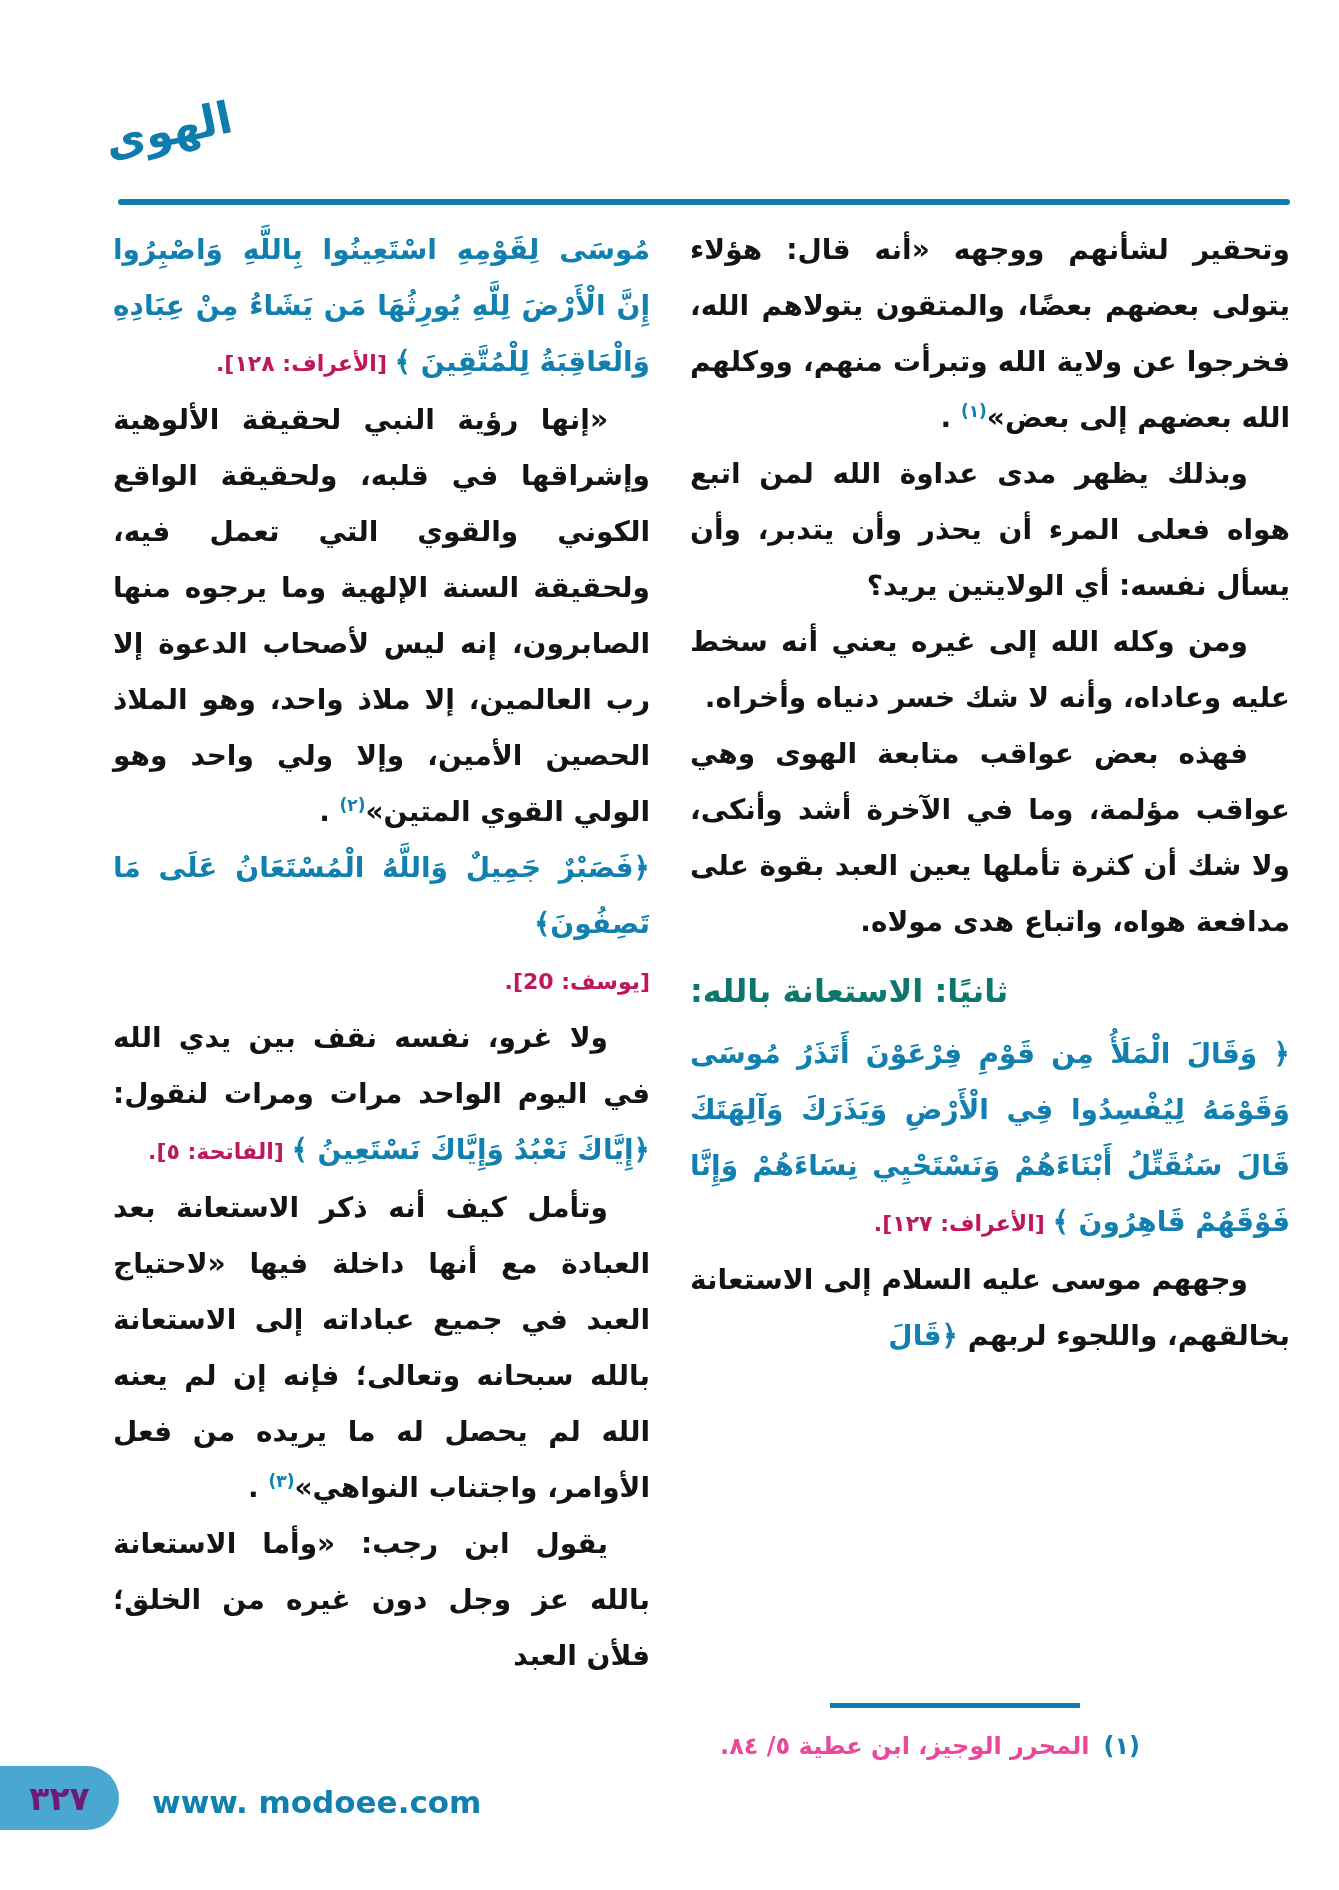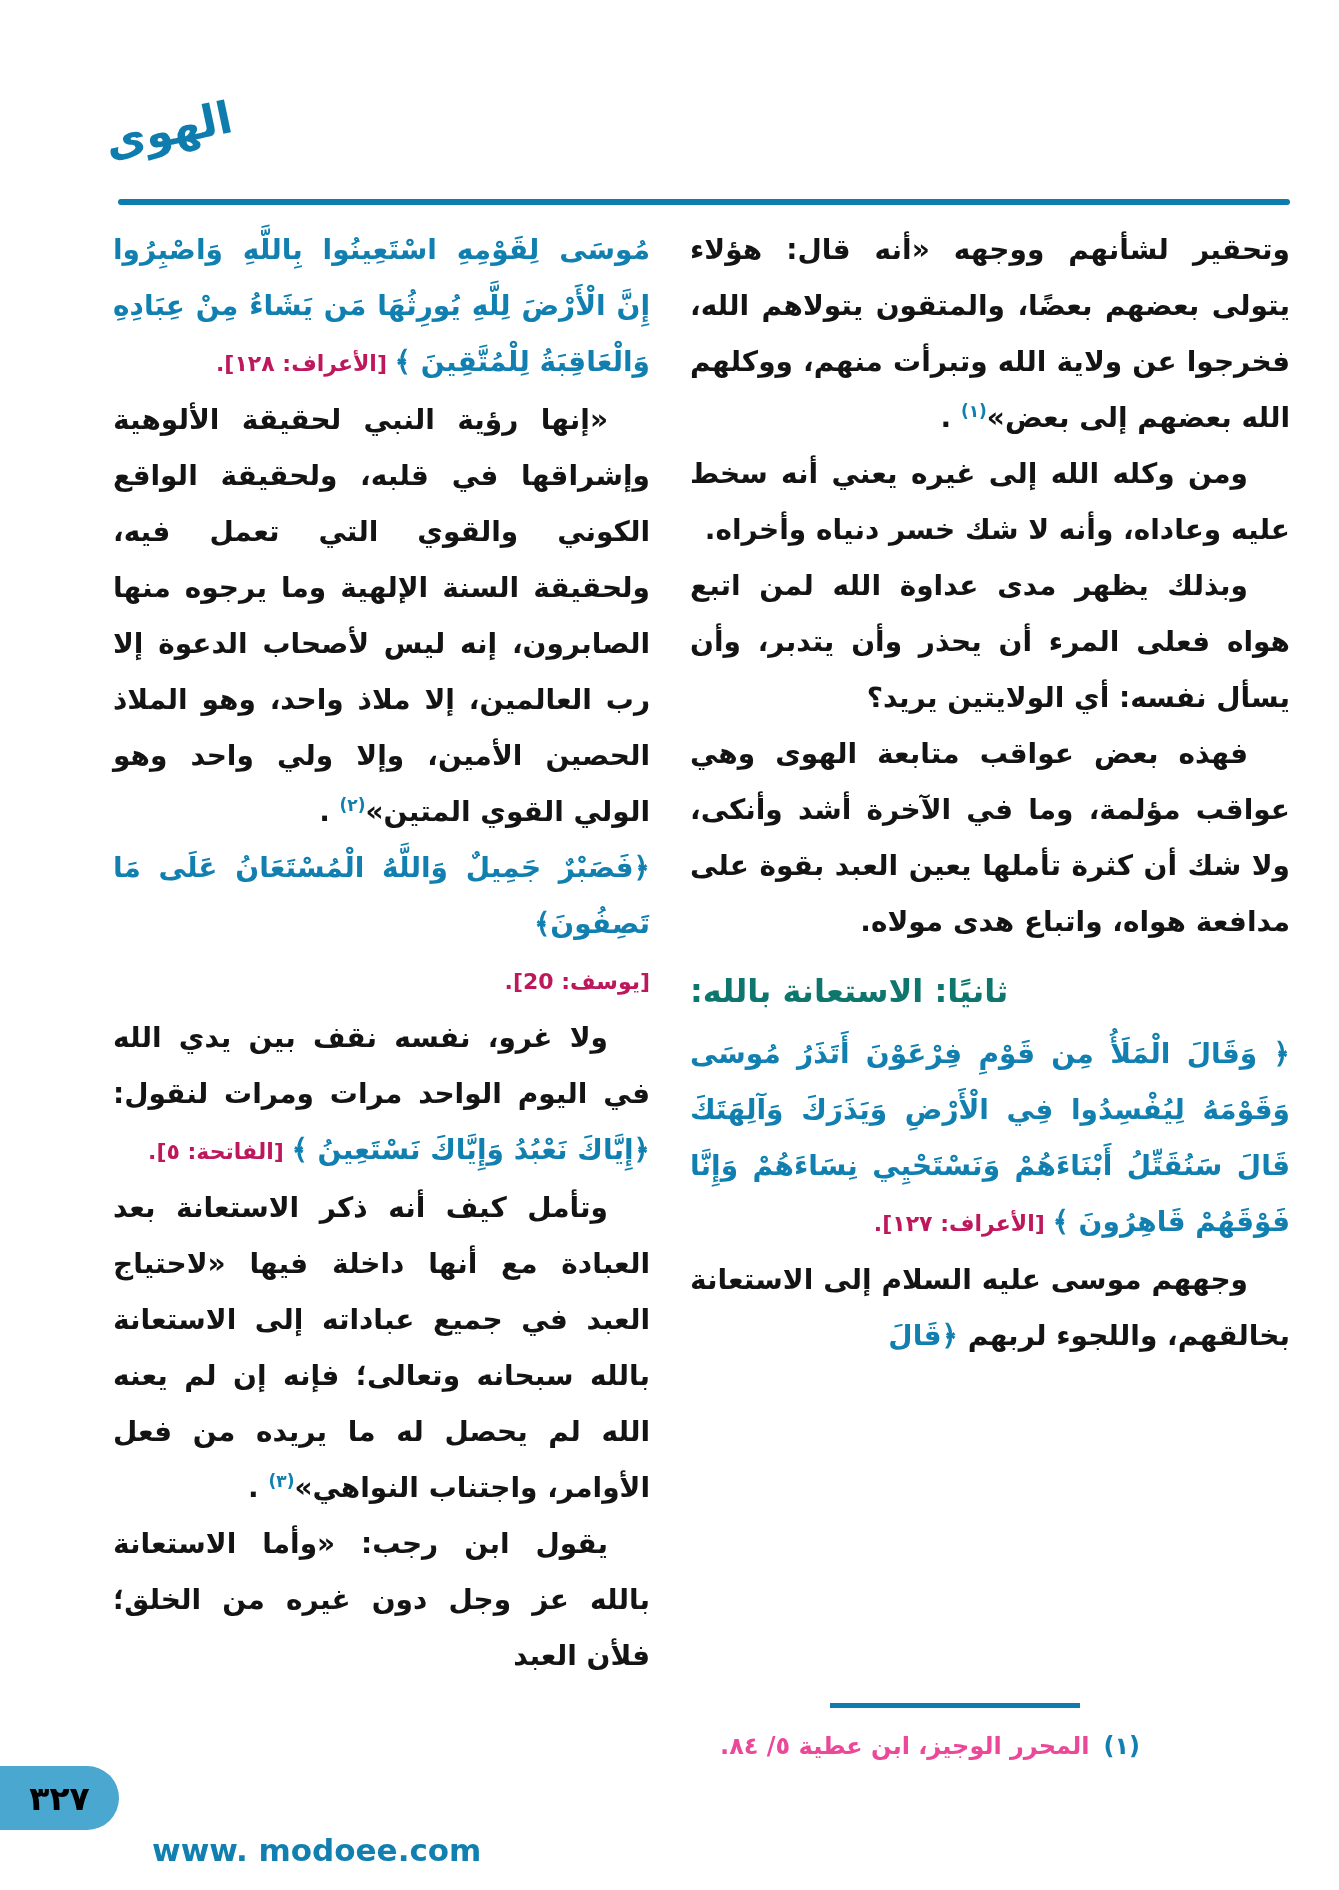--- a/index.html
+++ b/index.html
@@ -47,42 +47,42 @@
   .fn-rule { height:5px; background:#0E7CAD; border:none; margin-bottom:14px; }
   .col-right .fn-rule { width:250px; margin-right:210px; }
   .footnote { display:flex; gap:14px; align-items:baseline; }
   .col-right .footnote { padding-right:150px; }
   .fn-num { color:#1180B0; flex:0 0 auto; }
   .fn-text { color:#ec4899; }
   
   .page-tab {
     position:absolute; top:1766px; left:0; width:119px; height:64px;
     background:#4AA7D0; border-radius:0 32px 32px 0;
-    color:#000000; display:flex; align-items:center; justify-content:center;
+    color:#701a75; display:flex; align-items:center; justify-content:center;
     font-size:33px; font-weight:bold;
   }
   .website {
     position:absolute; top:1784px; left:152px; color:#1180B0;
-    font-size:31px; font-weight:bold; direction:ltr;margin-top:48px;
+    font-size:31px; font-weight:bold; direction:ltr;
   }
 </style>
 </head>
 <body>
 
 <div class="page">
 
   <div class="logo">الهوى</div>
   <div class="header-rule"></div>
 
   <div class="columns">
 
     <div class="col col-right">
       <p class="para"><span>وتحقير لشأنهم ووجهه «أنه قال: هؤلاء يتولى بعضهم بعضًا، والمتقون يتولاهم الله، فخرجوا عن ولاية الله وتبرأت منهم، ووكلهم الله بعضهم إلى بعض»</span><sup class="fnref">(١)</sup><span> .</span></p>
+      <p class="para indent">وبذلك يظهر مدى عداوة الله لمن اتبع هواه فعلى المرء أن يحذر وأن يتدبر، وأن يسأل نفسه: أي الولايتين يريد؟</p>
       <p class="para indent">ومن وكله الله إلى غيره يعني أنه سخط عليه وعاداه، وأنه لا شك خسر دنياه وأخراه.</p>
-      <p class="para indent">وبذلك يظهر مدى عداوة الله لمن اتبع هواه فعلى المرء أن يحذر وأن يتدبر، وأن يسأل نفسه: أي الولايتين يريد؟</p>
       <p class="para indent">فهذه بعض عواقب متابعة الهوى وهي عواقب مؤلمة، وما في الآخرة أشد وأنكى، ولا شك أن كثرة تأملها يعين العبد بقوة على مدافعة هواه، واتباع هدى مولاه.</p>
       <h2 class="heading">ثانيًا: الاستعانة بالله:</h2>
       <p class="para"><span class="verse">﴿ وَقَالَ الْمَلَأُ مِن قَوْمِ فِرْعَوْنَ أَتَذَرُ مُوسَى وَقَوْمَهُ لِيُفْسِدُوا فِي الْأَرْضِ وَيَذَرَكَ وَآلِهَتَكَ قَالَ سَنُقَتِّلُ أَبْنَاءَهُمْ وَنَسْتَحْيِي نِسَاءَهُمْ وَإِنَّا فَوْقَهُمْ قَاهِرُونَ ﴾</span><span class="ref"> [الأعراف: ١٢٧].</span></p>
       <p class="para indent"><span>وجههم موسى عليه السلام إلى الاستعانة بخالقهم، واللجوء لربهم </span><span class="verse">﴿قَالَ</span></p>
       <div class="footnotes">
         <div class="fn-rule"></div>
         <div class="footnote">
             <span class="fn-num">(١)</span>
             <span class="fn-text">المحرر الوجيز، ابن عطية ٥/ ٨٤.</span>
           </div>

